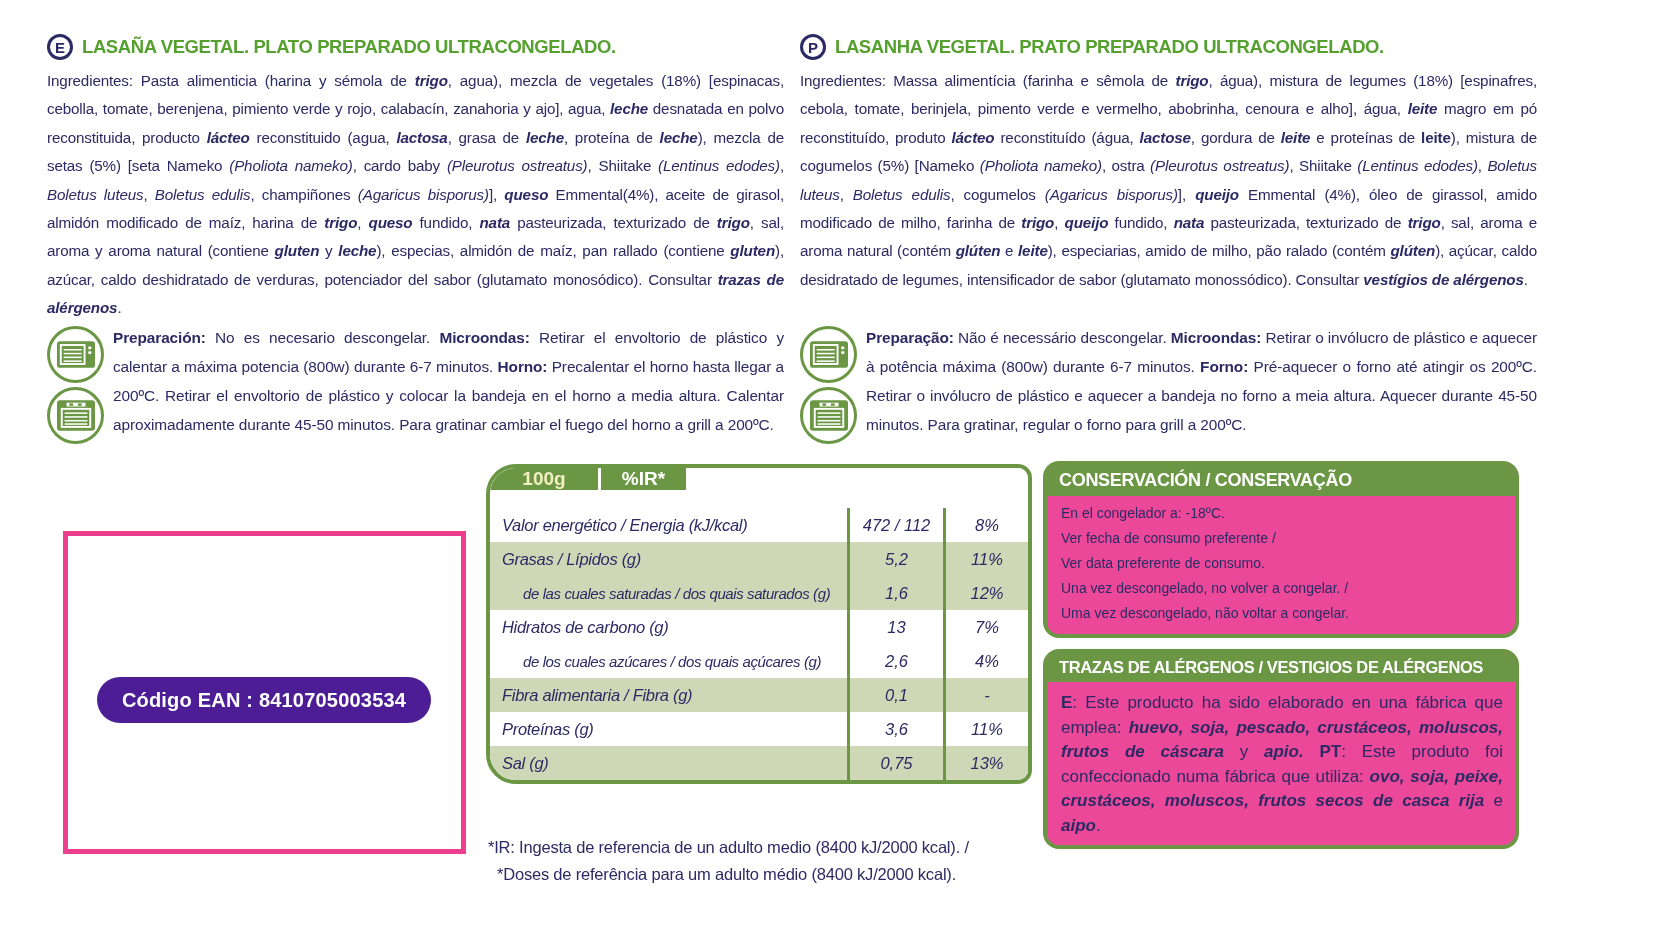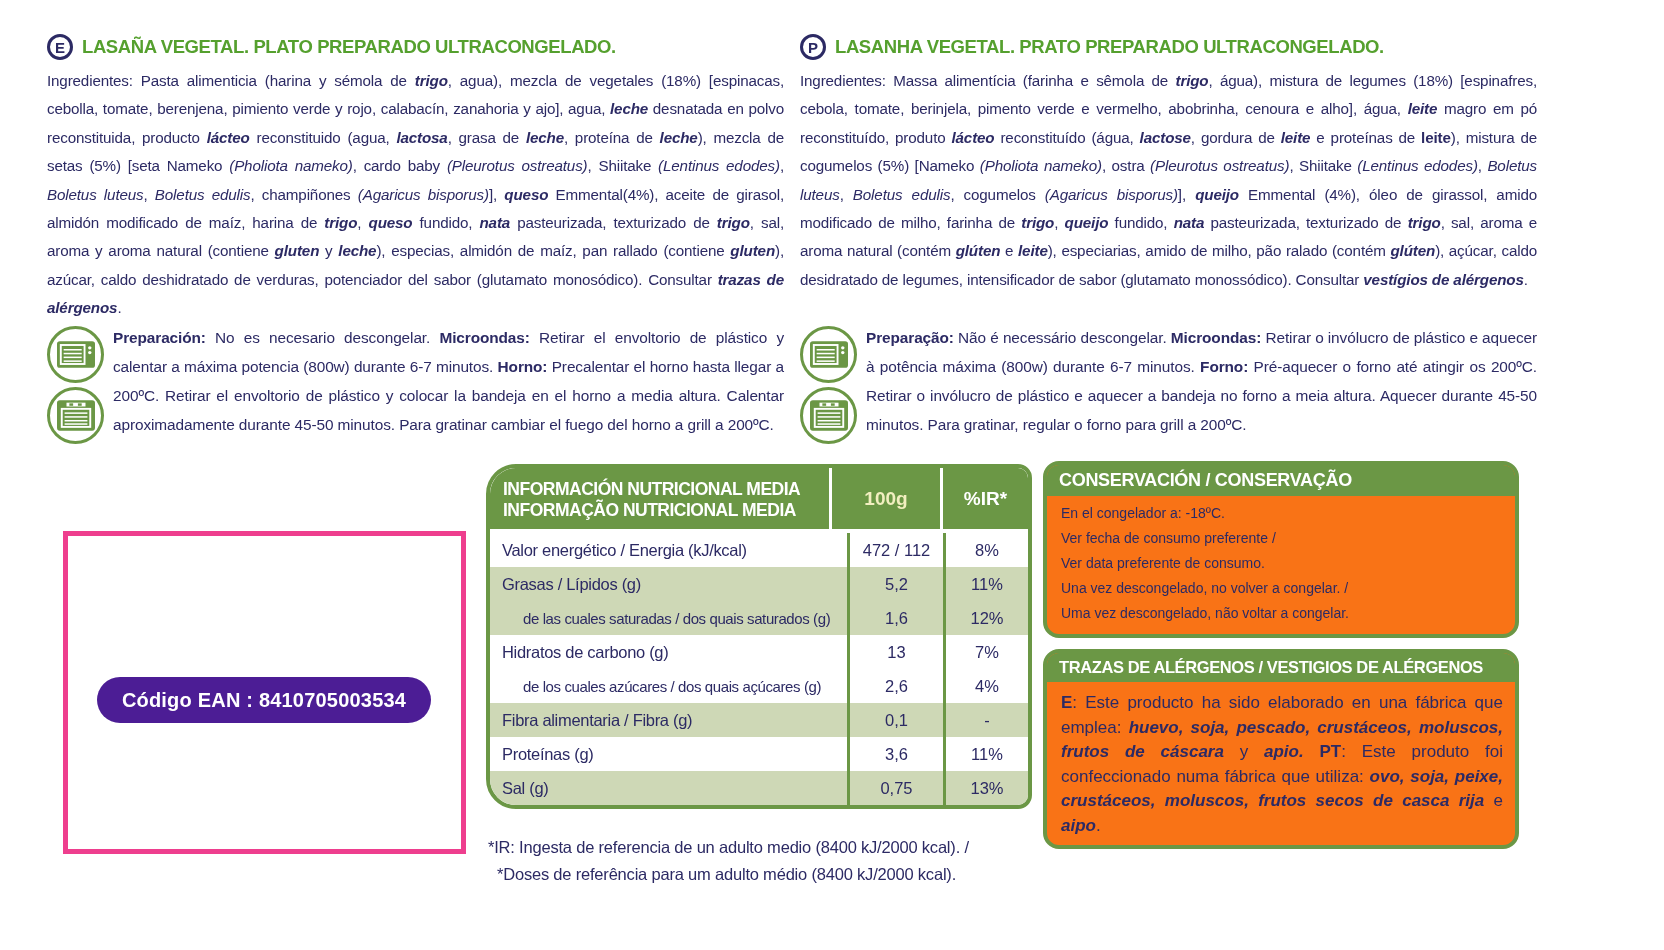--- a/index.html
+++ b/index.html
@@ -48,34 +48,34 @@
   .ntable {
     position:absolute; left:486px; top:464px; width:546px;
     border:4px solid #6b9745; border-radius:30px 14px 14px 30px;
     box-sizing:border-box; background:#fff; overflow:hidden;
   }
   .nhead { display:flex; gap:3px; background:#fff; }
   .nhead > div { background:#6b9745; }
   .nh-label { flex:1; padding:11px 4px 8px 13px; color:#ffffff; font-weight:bold; font-size:17.5px; line-height:21px; letter-spacing:-0.5px; }
   .nh-amount { width:108px; display:flex; align-items:center; justify-content:center; color:#f2efc0; font-weight:bold; font-size:19px; }
   .nh-ir { width:85px; display:flex; align-items:center; justify-content:center; color:#ffffff; font-weight:bold; font-size:19px; }
-  .nbody { margin-top:4px; }
+  .nbody { margin-top:18px;font-style:italic; }
   .nrow { display:flex; height:34px; }
   .nrow .lbl { flex:1; padding-left:12px; font-size:16.5px; letter-spacing:-0.3px; display:flex; align-items:center; }
   .nrow.indent .lbl { padding-left:33px; font-size:15px; letter-spacing:-0.4px; }
   .nrow .val { width:93px; border-left:3px solid #6b9745; display:flex; align-items:center; justify-content:center; font-size:16.5px; }
   .nrow .ir  { width:82px; border-left:3px solid #6b9745; display:flex; align-items:center; justify-content:center; font-size:16.5px; }
   .nrow.shaded { background:#ced8b6; }
   .foot { position:absolute; left:488px; top:834px; font-size:16.5px; line-height:27px; letter-spacing:-0.2px; }
   .foot .l2 { padding-left:9px; }
   
   .info-box {
     position:absolute; left:1043px; width:476px;
     border:4px solid #6b9745; border-radius:16px;
-    box-sizing:border-box; background:#f97316; overflow:hidden;
+    box-sizing:border-box; background:#ec4899; overflow:hidden;
   }
   #conservation { top:461px; height:177px; }
   #allergens { top:649px; height:200px; }
   .info-title { background:#6b9745; color:#fff; font-weight:bold; font-size:18px; letter-spacing:-0.3px; padding:5px 6px 5px 12px; white-space:nowrap; }
   #allergens .info-title { font-size:16.5px; letter-spacing:-0.4px; }
   .info-body { padding:5px 12px 6px 14px; font-size:14px; line-height:25px; }
   #allergens .info-body { text-align:justify; line-height:24.5px; padding-top:9px; font-size:17px; }
 </style>
 </head>
 <body>
@@ -157,24 +157,20 @@
   </div>
   <div class="prep-text"><b>Preparação:</b> Não é necessário descongelar. <b>Microondas:</b> Retirar o invólucro de plástico e aquecer à potência máxima (800w) durante 6-7 minutos. <b>Forno:</b> Pré-aquecer o forno até atingir os 200ºC. Retirar o invólucro de plástico e aquecer a bandeja no forno a meia altura. Aquecer durante 45-50 minutos. Para gratinar, regular o forno para grill a 200ºC.</div>
 </div>
 
 <div class="ean-box">
   <div class="ean-pill">Código EAN :  8410705003534</div>
 </div>
 
 <div class="ntable">
   <div class="nhead">
-    <div class="nh-label">
-      <div>INFORMACIÓN NUTRICIONAL MEDIA</div>
-      <div>INFORMAÇÃO NUTRICIONAL MEDIA</div>
-    </div>
     <div class="nh-amount">100g</div>
     <div class="nh-ir">%IR*</div>
   </div>
   <div class="nbody">
     <div class="nrow">
       <div class="lbl">Valor energético / Energia (kJ/kcal)</div>
       <div class="val">472 / 112</div>
       <div class="ir">8%</div>
     </div>
     <div class="nrow shaded">

